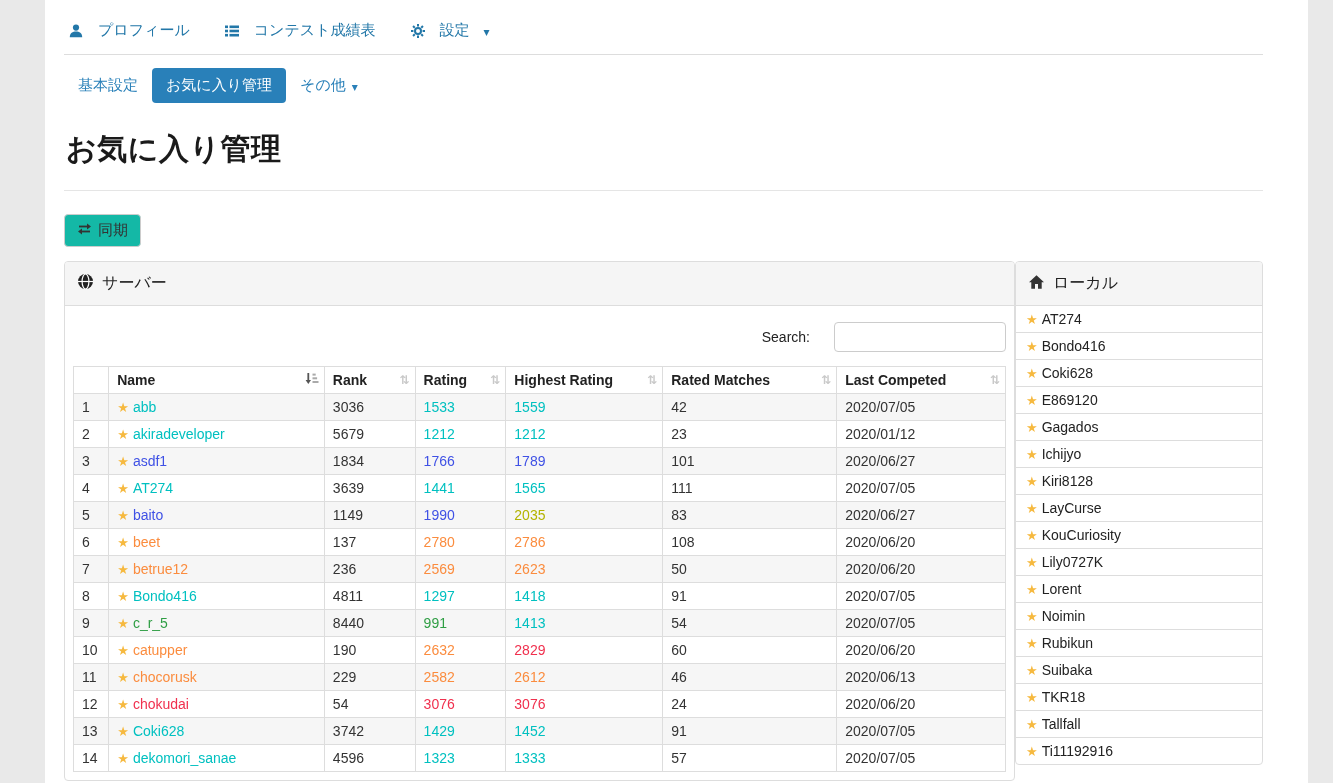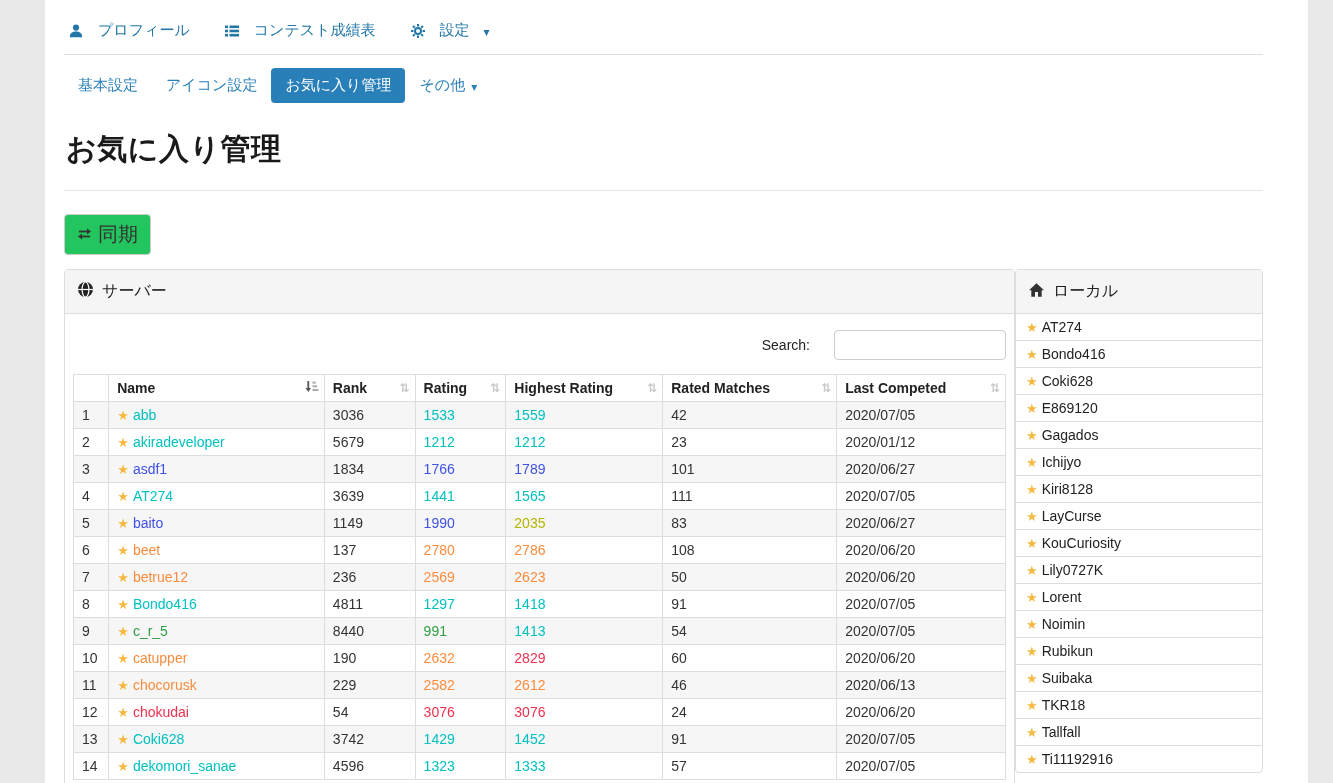--- a/index.html
+++ b/index.html
@@ -27,22 +27,22 @@
   .tab { display:flex; align-items:center; gap:6px; padding:8px 14px; color:#2980b9;
          text-decoration:none; font-size:15px; border-radius:4px; cursor:pointer; }
   .tab.active { background:#2980b9; color:#fff; }
 
   
   .page-title { font-size:30px; font-weight:bold; color:#1a1a1a; margin:26px 0 20px 2px; letter-spacing:0.5px; }
   .title-divider { border-bottom:1px solid #e5e5e5; }
 
   
   .sync-btn { display:inline-flex; align-items:center; gap:6px; margin:23px 0 0 0;
-    background:#22c55e; border:1px solid #ccc; border-radius:4px; padding:6px 12px;
-    font-size:20px; color:#333; cursor:pointer; font-family:inherit; }
+    background:#14b8a6; border:1px solid #ccc; border-radius:4px; padding:6px 12px;
+    font-size:15px; color:#333; cursor:pointer; font-family:inherit; }
 
   
   .main-row { display:flex; justify-content:space-between; align-items:flex-start; margin-top:14px; }
   .panel { border:1px solid #ddd; border-radius:4px; background:#fff; }
   .panel-heading { background:#f5f5f5; border-bottom:1px solid #ddd; border-radius:3px 3px 0 0;
     padding:11px 12px; font-size:16px; color:#222; display:flex; align-items:center; gap:8px; }
   .server-panel { width:1055px; }
   .local-panel { width:275px; }
 
   .panel-body { padding:8px; }
@@ -116,23 +116,20 @@
       </a>
     </nav>
   </div>
   <div class="inner nav-divider"></div>
   <div class="inner">
 
     <div class="tabs">
       <a class="tab">
             <span>基本設定</span>
           </a>
-      <a class="tab">
-            <span>アイコン設定</span>
-          </a>
       <a class="tab active">
             <span>お気に入り管理</span>
           </a>
       <a class="tab">
             <span>その他</span>
             <span class="caret">▾</span>
           </a>
     </div>
 
     <h1 class="page-title">お気に入り管理</h1>

